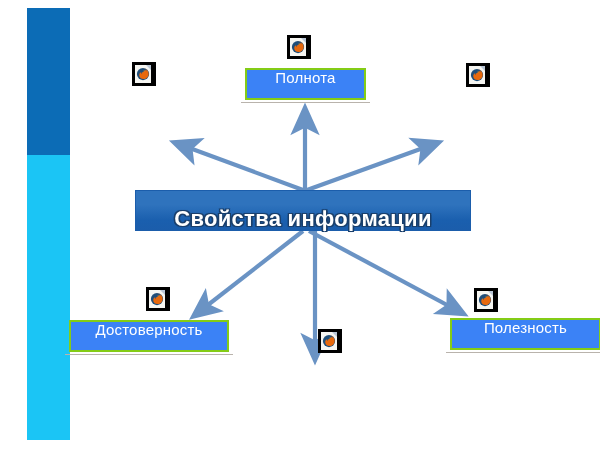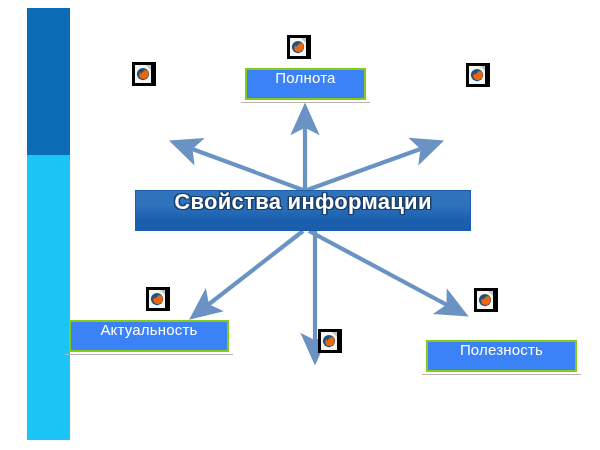--- a/index.html
+++ b/index.html
@@ -43,21 +43,21 @@
     height:1px;
     background:#b9b3ac;
   }
 
   
   .node-center{
     position:absolute;
     background:linear-gradient(to bottom,#2f73bd 0%,#2f73bd 35%,#1a5fae 75%,#1b5dab 100%);
     border:1px solid #1b5dab;
     box-sizing:border-box;
-    display:flex;align-items:flex-start;justify-content:center;
+    display:flex;align-items:flex-end;justify-content:center;
     z-index:6;
   }
   .node-center .node-label{
     color:#ffffff;
     font-size:22px;
     font-weight:bold;
     letter-spacing:.3px;
     line-height:1;
     text-shadow:
       -1.4px -1.4px 0 #1a3f6b,
@@ -177,21 +177,21 @@
   <div class="doc-icon" style="left:146px;top:287px;">
     <div class="page">
       <svg class="fox" viewBox="0 0 32 32">
         <circle cx="16" cy="16" r="14" fill="#1f4e79"></circle>
         <path d="M16 3c7 0 13 5.6 13 12.8 0 6.4-5 11.6-11.6 11.6-6 0-10-4-10-8.6 0-3.4 2-6 5-6.6-1 1.6-.8 3.4.4 4.6-0.4-2.6 1.4-5 4-5.8 2.6-.8 4-2.6 3.4-5 2 .8 3 2.4 3.2 4.2.6-1.4.2-3-1-4.2 1.6.4 3 1.6 3.6 3.2C25 6.6 20.8 3 16 3z" fill="#e8690d"></path>
         <path d="M14 13c2.6-.8 4-2.6 3.4-5 2 .8 3 2.4 3.2 4.2.6-1.4.2-3-1-4.2" fill="#f5a623"></path>
       </svg>
     </div>
   </div>
   <div class="node" style="left:69px;top:320px;width:160px;height:32px;">
-    <span class="node-label">Актуальность</span>
+    <span class="node-label">Достоверность</span>
   </div>
 
   <div class="doc-icon" style="left:318px;top:329px;">
     <div class="page">
       <svg class="fox" viewBox="0 0 32 32">
         <circle cx="16" cy="16" r="14" fill="#1f4e79"></circle>
         <path d="M16 3c7 0 13 5.6 13 12.8 0 6.4-5 11.6-11.6 11.6-6 0-10-4-10-8.6 0-3.4 2-6 5-6.6-1 1.6-.8 3.4.4 4.6-0.4-2.6 1.4-5 4-5.8 2.6-.8 4-2.6 3.4-5 2 .8 3 2.4 3.2 4.2.6-1.4.2-3-1-4.2 1.6.4 3 1.6 3.6 3.2C25 6.6 20.8 3 16 3z" fill="#e8690d"></path>
         <path d="M14 13c2.6-.8 4-2.6 3.4-5 2 .8 3 2.4 3.2 4.2.6-1.4.2-3-1-4.2" fill="#f5a623"></path>
       </svg>
     </div>
@@ -199,17 +199,17 @@
 
   <div class="doc-icon" style="left:474px;top:288px;">
     <div class="page">
       <svg class="fox" viewBox="0 0 32 32">
         <circle cx="16" cy="16" r="14" fill="#1f4e79"></circle>
         <path d="M16 3c7 0 13 5.6 13 12.8 0 6.4-5 11.6-11.6 11.6-6 0-10-4-10-8.6 0-3.4 2-6 5-6.6-1 1.6-.8 3.4.4 4.6-0.4-2.6 1.4-5 4-5.8 2.6-.8 4-2.6 3.4-5 2 .8 3 2.4 3.2 4.2.6-1.4.2-3-1-4.2 1.6.4 3 1.6 3.6 3.2C25 6.6 20.8 3 16 3z" fill="#e8690d"></path>
         <path d="M14 13c2.6-.8 4-2.6 3.4-5 2 .8 3 2.4 3.2 4.2.6-1.4.2-3-1-4.2" fill="#f5a623"></path>
       </svg>
     </div>
   </div>
-  <div class="node" style="left:426px;top:318px;width:151px;height:32px;margin-top:22px;">
+  <div class="node" style="left:450px;top:318px;width:151px;height:32px;">
     <span class="node-label">Полезность</span>
   </div>
 
 </div>
 
 </body></html>

